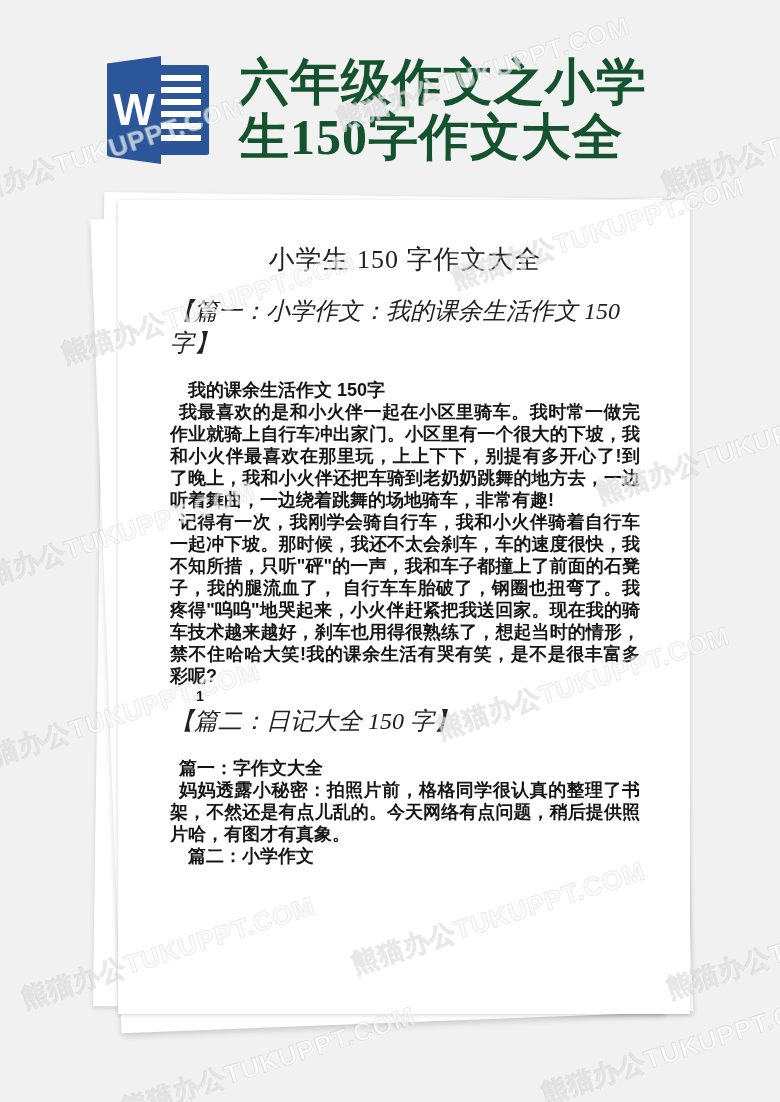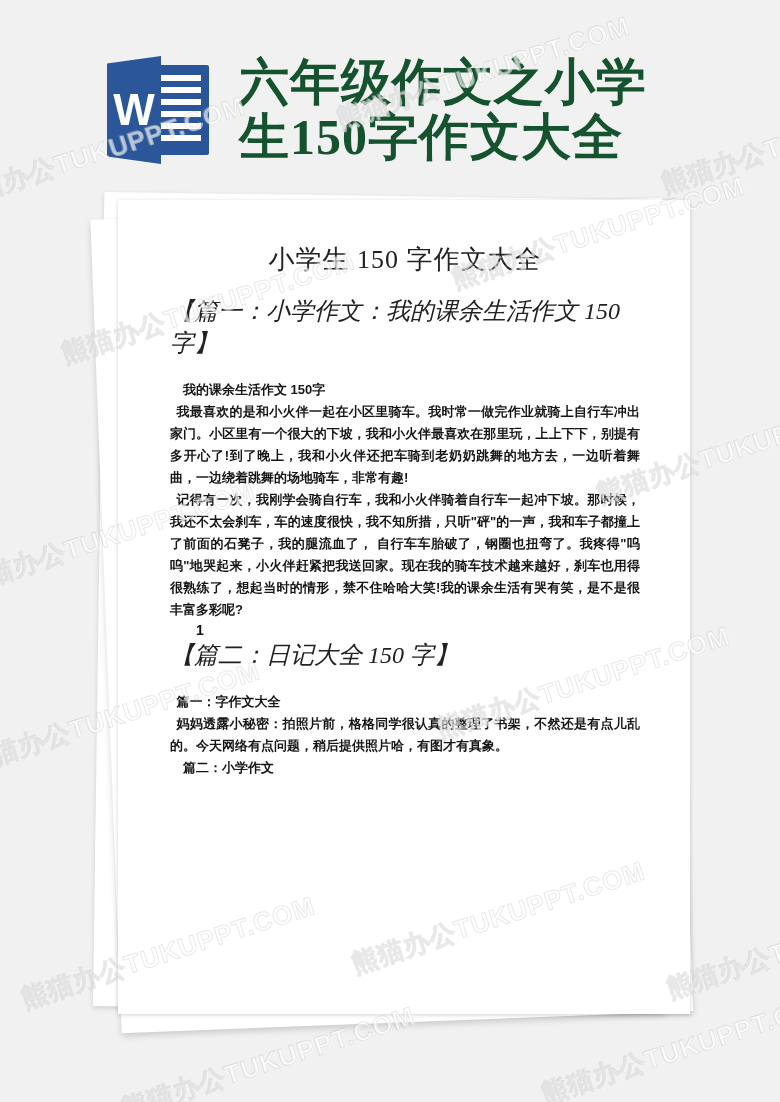--- a/index.html
+++ b/index.html
@@ -74,21 +74,21 @@
   .sec-heading {
     text-align: left;
     font-family: "Liberation Serif", "DejaVu Serif", serif;
     font-size: 24px; font-weight: 400; color: #222;
     margin: 0 0 20px 0;
     font-style: italic;
   }
   .body-p {
     margin: 0;
     font-family: "Liberation Sans", "DejaVu Sans", sans-serif;
-    font-size: 13px; line-height: 22px; font-weight: 600;
+    font-size: 18px; line-height: 22px; font-weight: 600;
     text-align: justify; text-indent: 0.5em; color: #161616;
   }
   .indent-1 { text-indent: 1em; }
   .page-num {
     margin: 0 0 0 26px;
     font: bold 14px/18px "Liberation Sans", sans-serif; color: #111;
   }
   .sec2-heading { margin-top: 0; }
 
   

